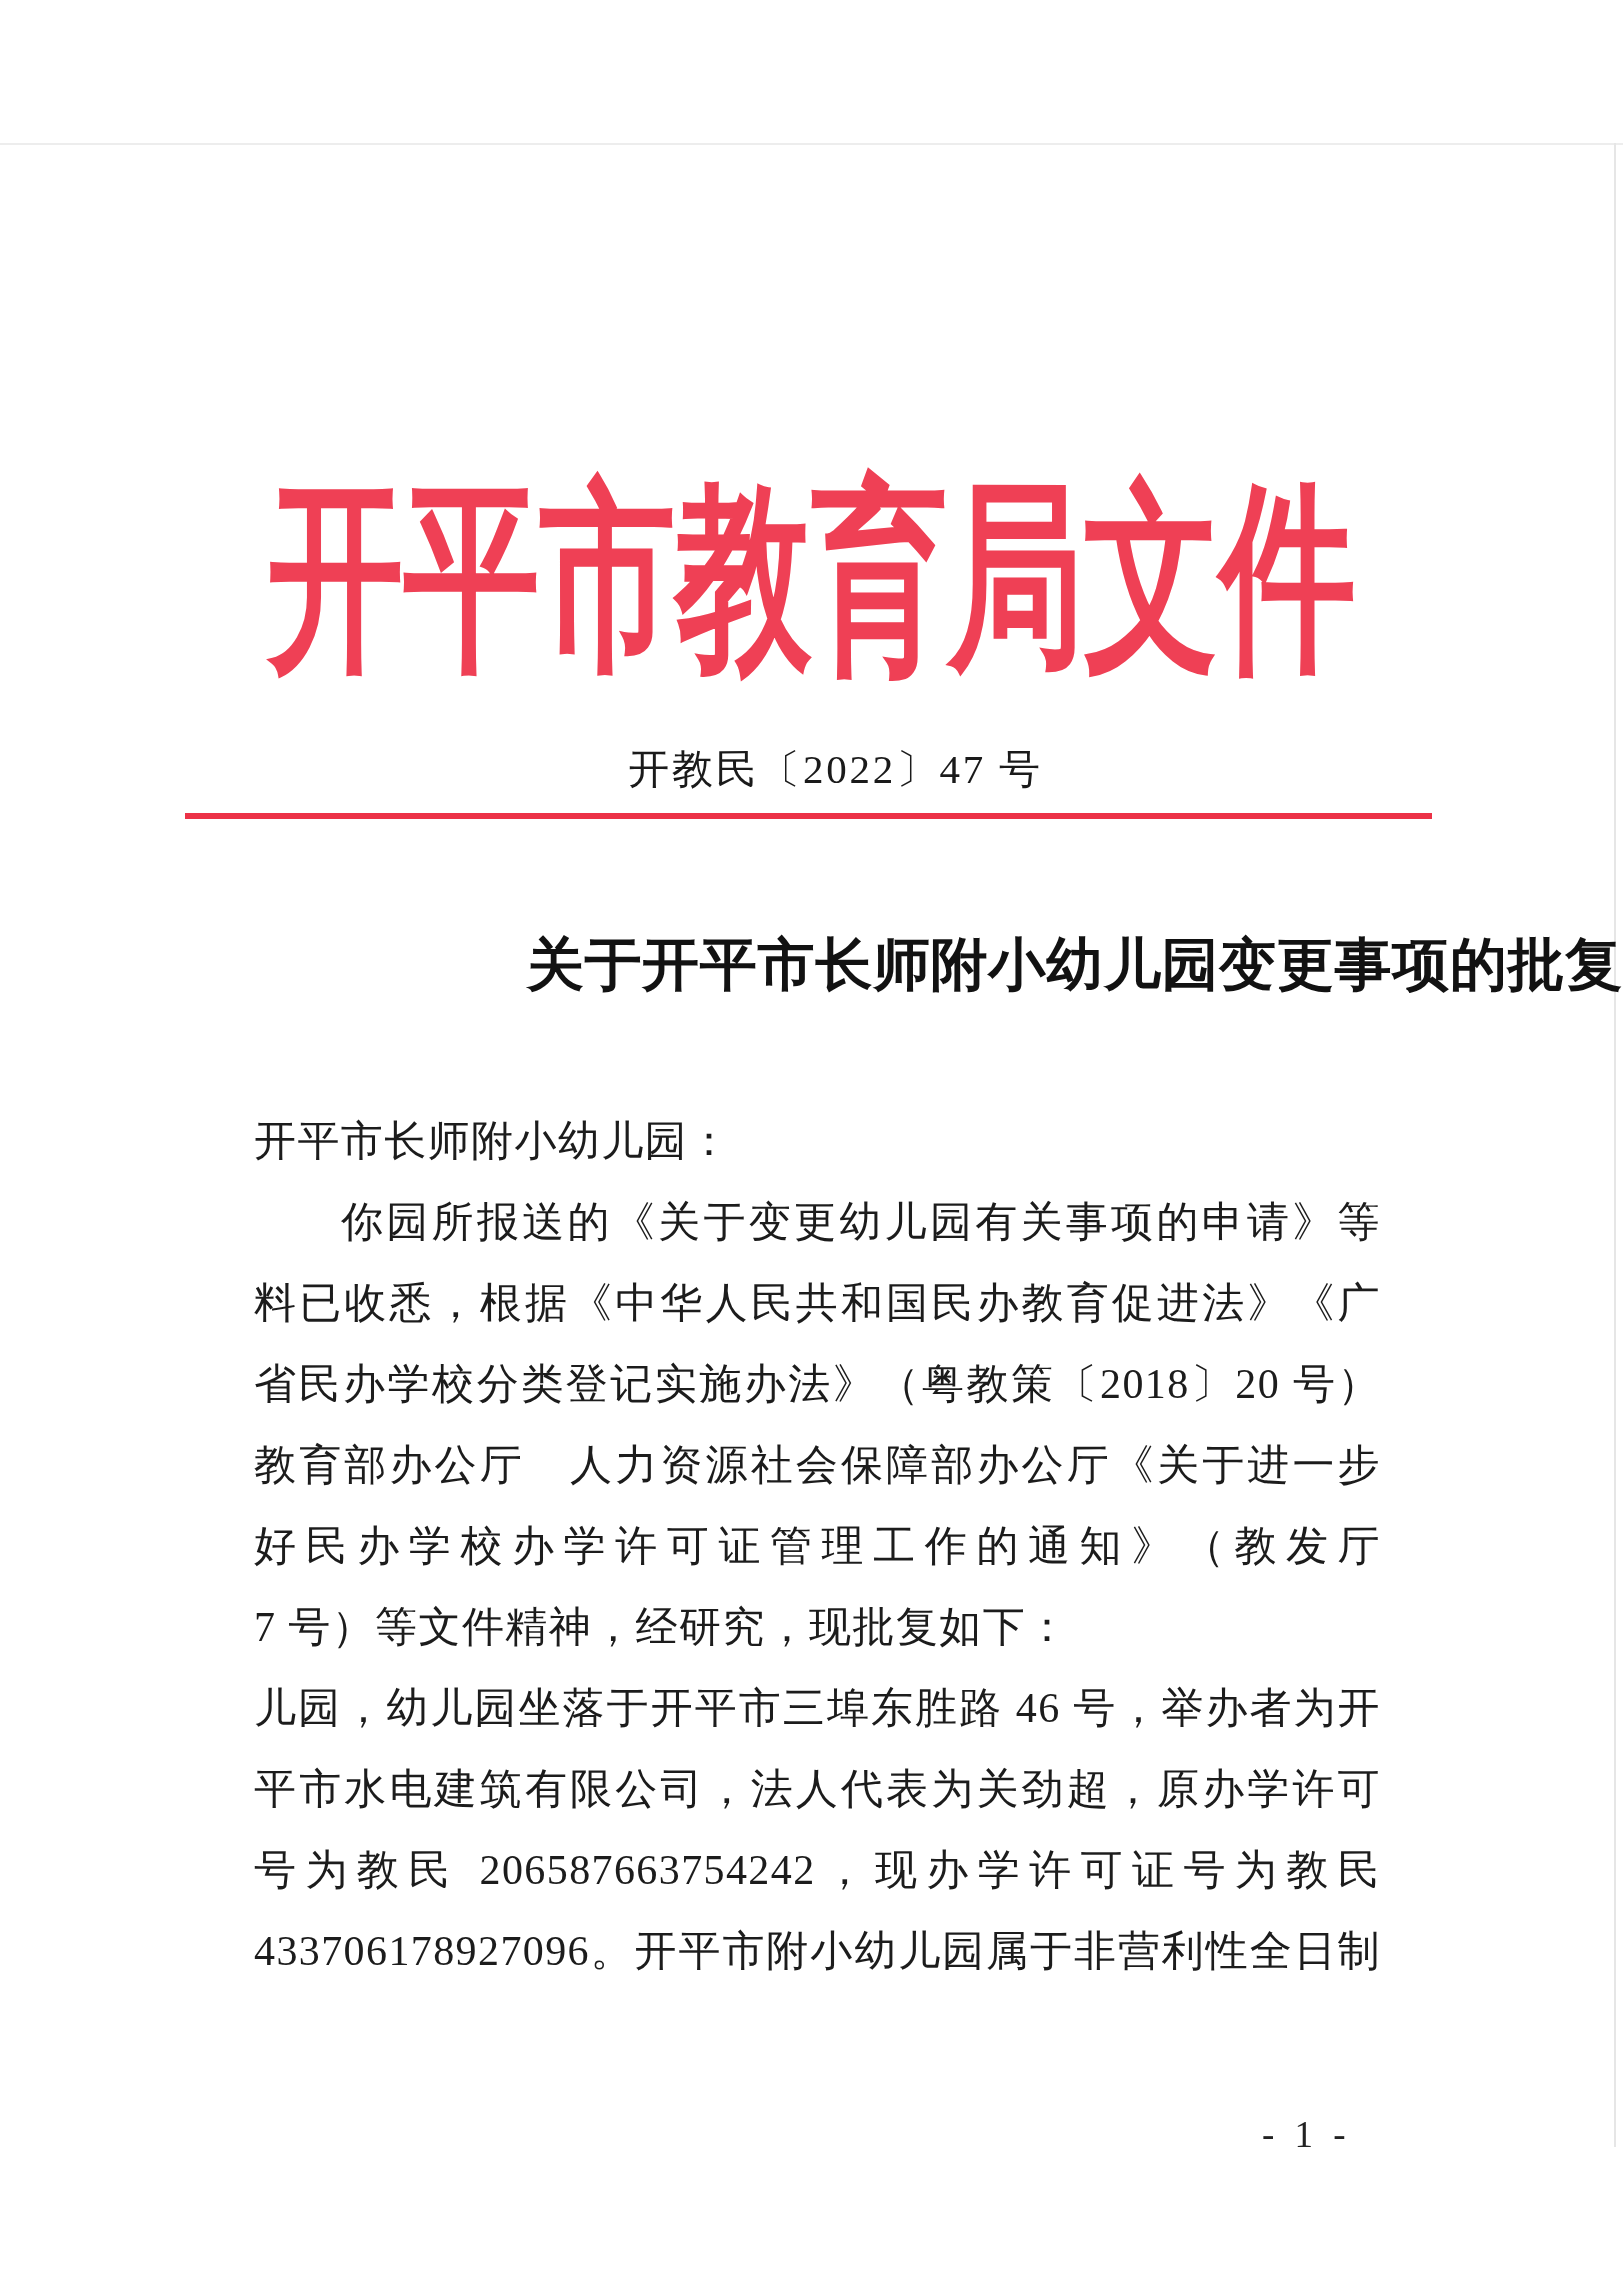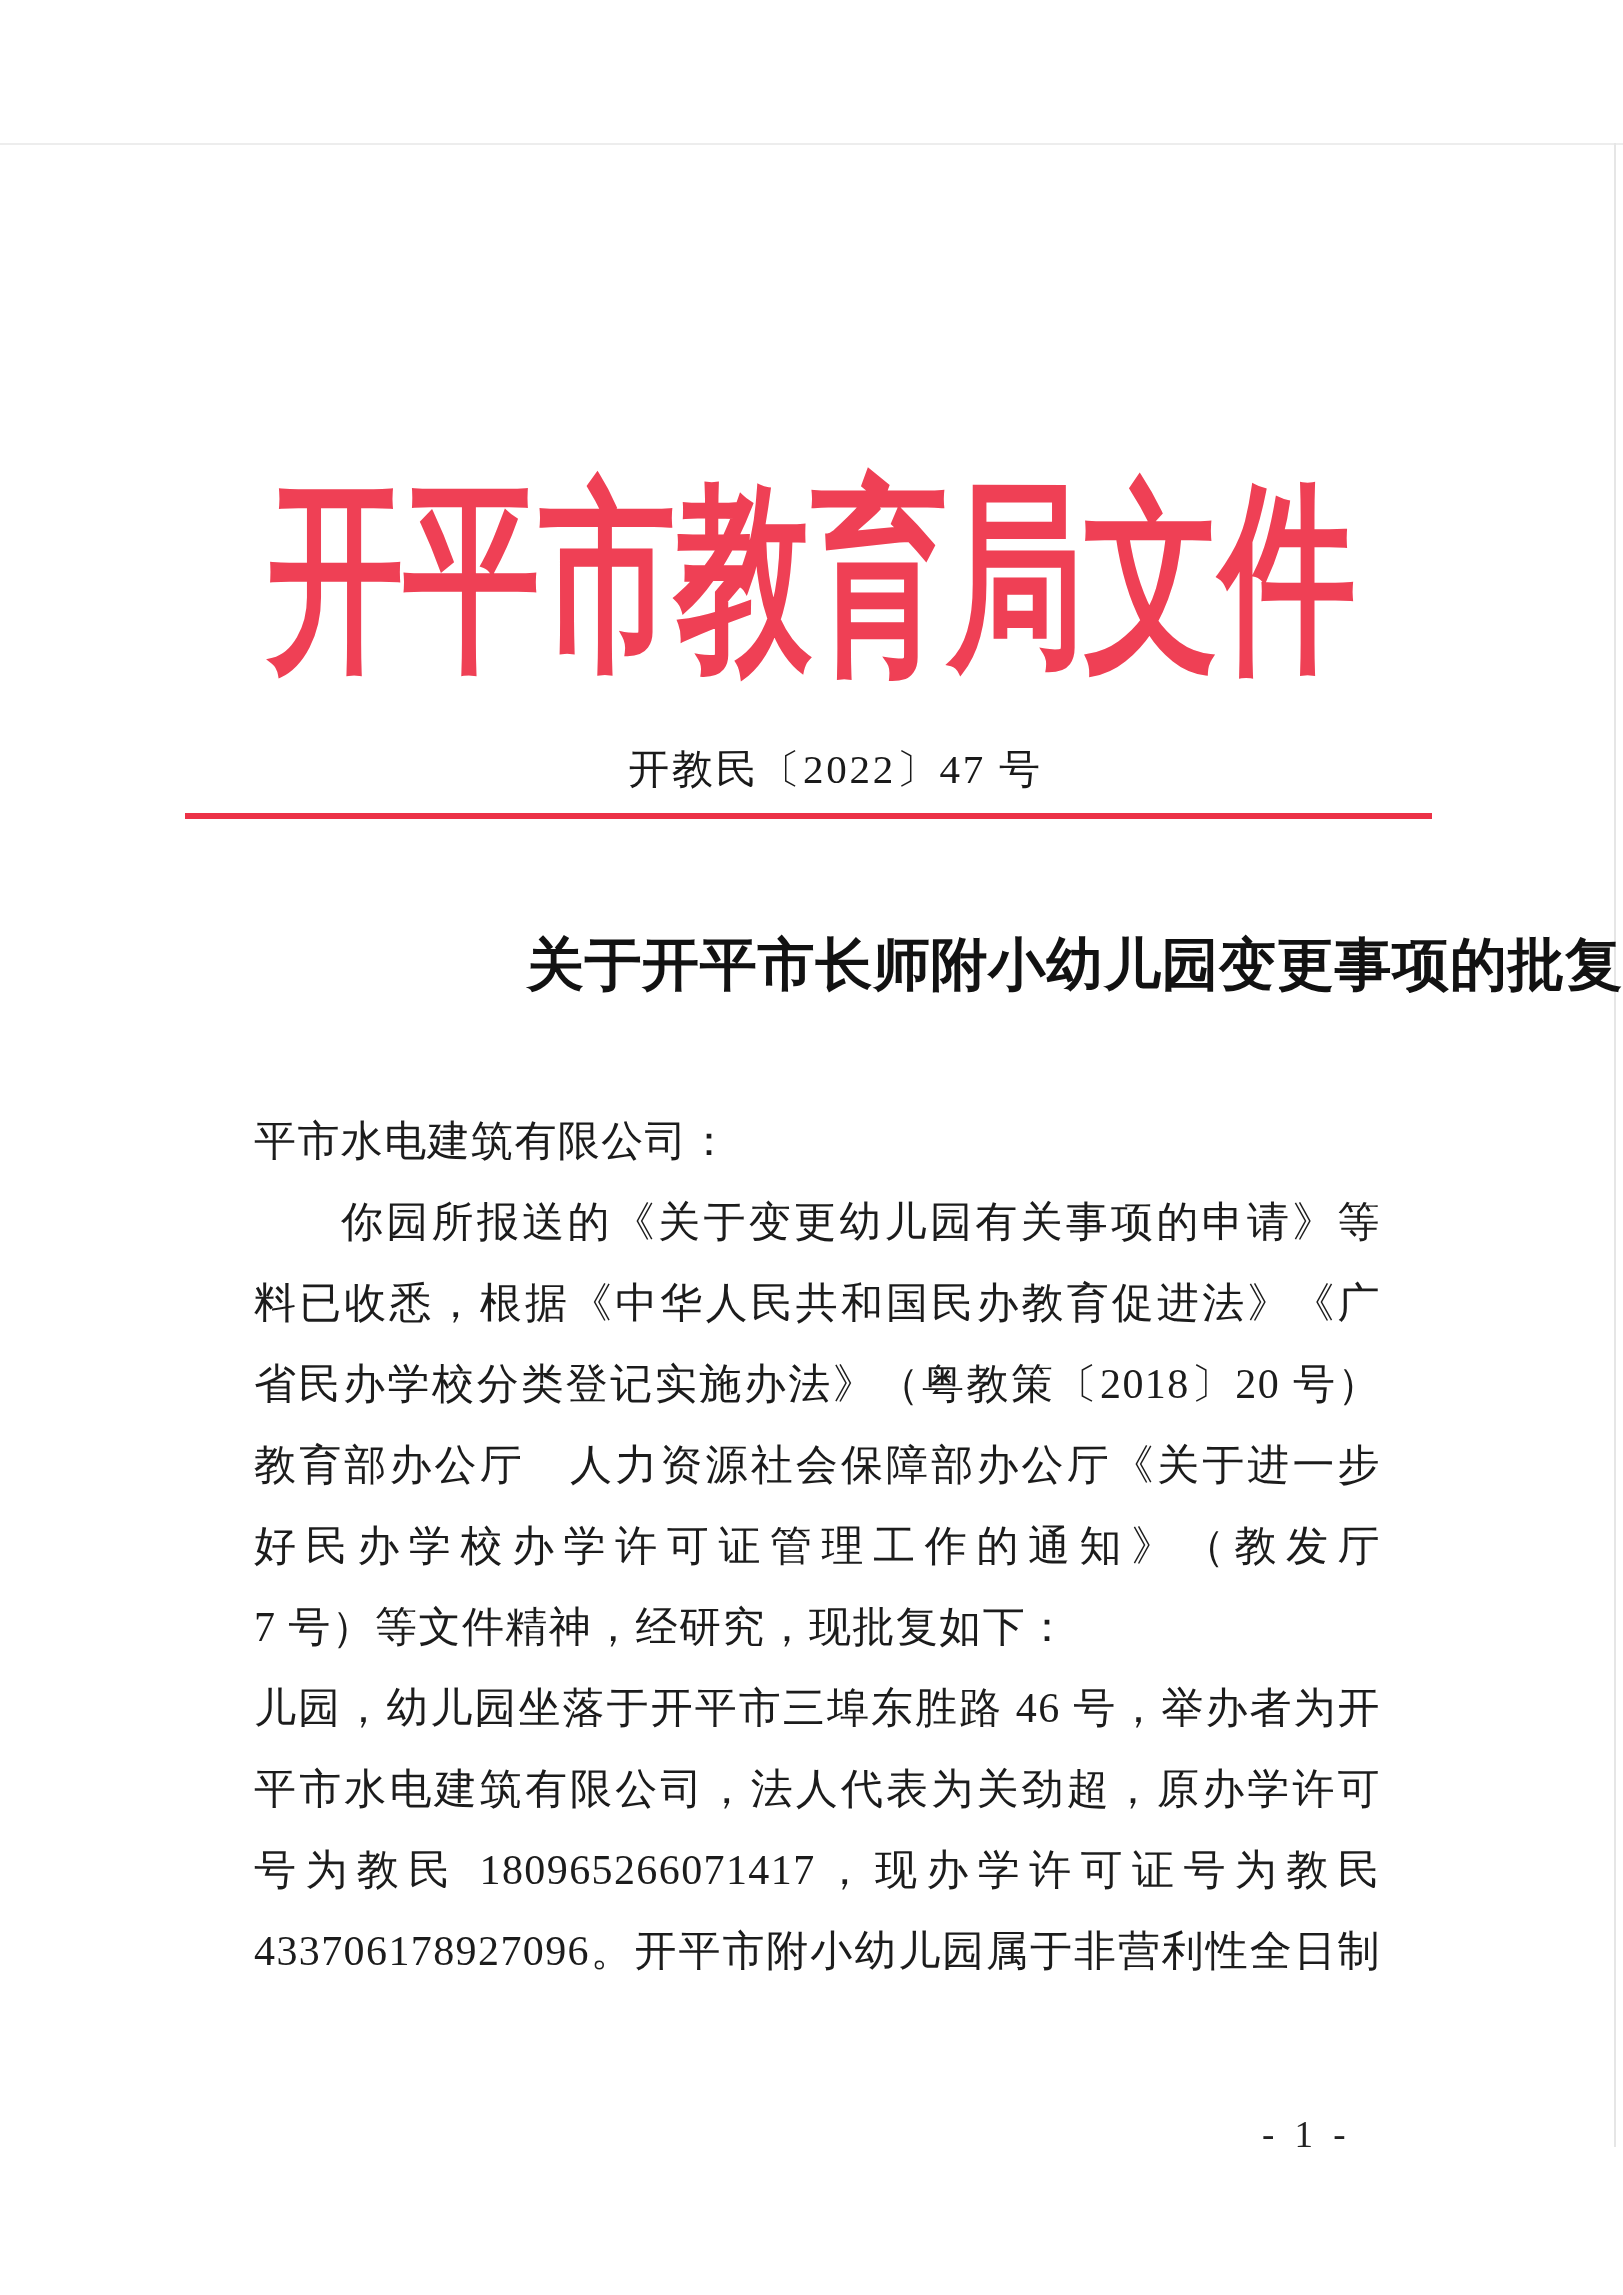--- a/index.html
+++ b/index.html
@@ -113,29 +113,29 @@
 
   <div class="agency-title">开平市教育局文件</div>
 
   <div class="doc-number">开教民〔2022〕47 号</div>
 
   <div class="red-rule"></div>
 
   <div class="doc-title">关于开平市长师附小幼儿园变更事项的批复</div>
 
   <div class="body-col">
-    <div class="bline">平市水电建筑有限公司：</div>
+    <div class="bline">开平市长师附小幼儿园：</div>
     <div class="bline just indent">你园所报送的《关于变更幼儿园有关事项的申请》等资</div>
     <div class="bline just">料已收悉，根据《中华人民共和国民办教育促进法》《广东</div>
     <div class="bline just">省民办学校分类登记实施办法》（粤教策〔2018〕20 号）和</div>
     <div class="bline just">教育部办公厅　人力资源社会保障部办公厅《关于进一步做</div>
     <div class="bline just">好民办学校办学许可证管理工作的通知》（教发厅〔2020〕</div>
     <div class="bline">7 号）等文件精神，经研究，现批复如下：</div>
     <div class="bline just">儿园，幼儿园坐落于开平市三埠东胜路 46 号，举办者为开</div>
     <div class="bline just">平市水电建筑有限公司，法人代表为关劲超，原办学许可证</div>
-    <div class="bline just">号为教民 180965266071417，现办学许可证号为教民</div>
+    <div class="bline just">号为教民 206587663754242，现办学许可证号为教民</div>
     <div class="bline just">433706178927096。开平市附小幼儿园属于非营利性全日制</div>
   </div>
 
   <div class="page-number">- 1 -</div>
 
 </div>
 
 
 </body></html>

